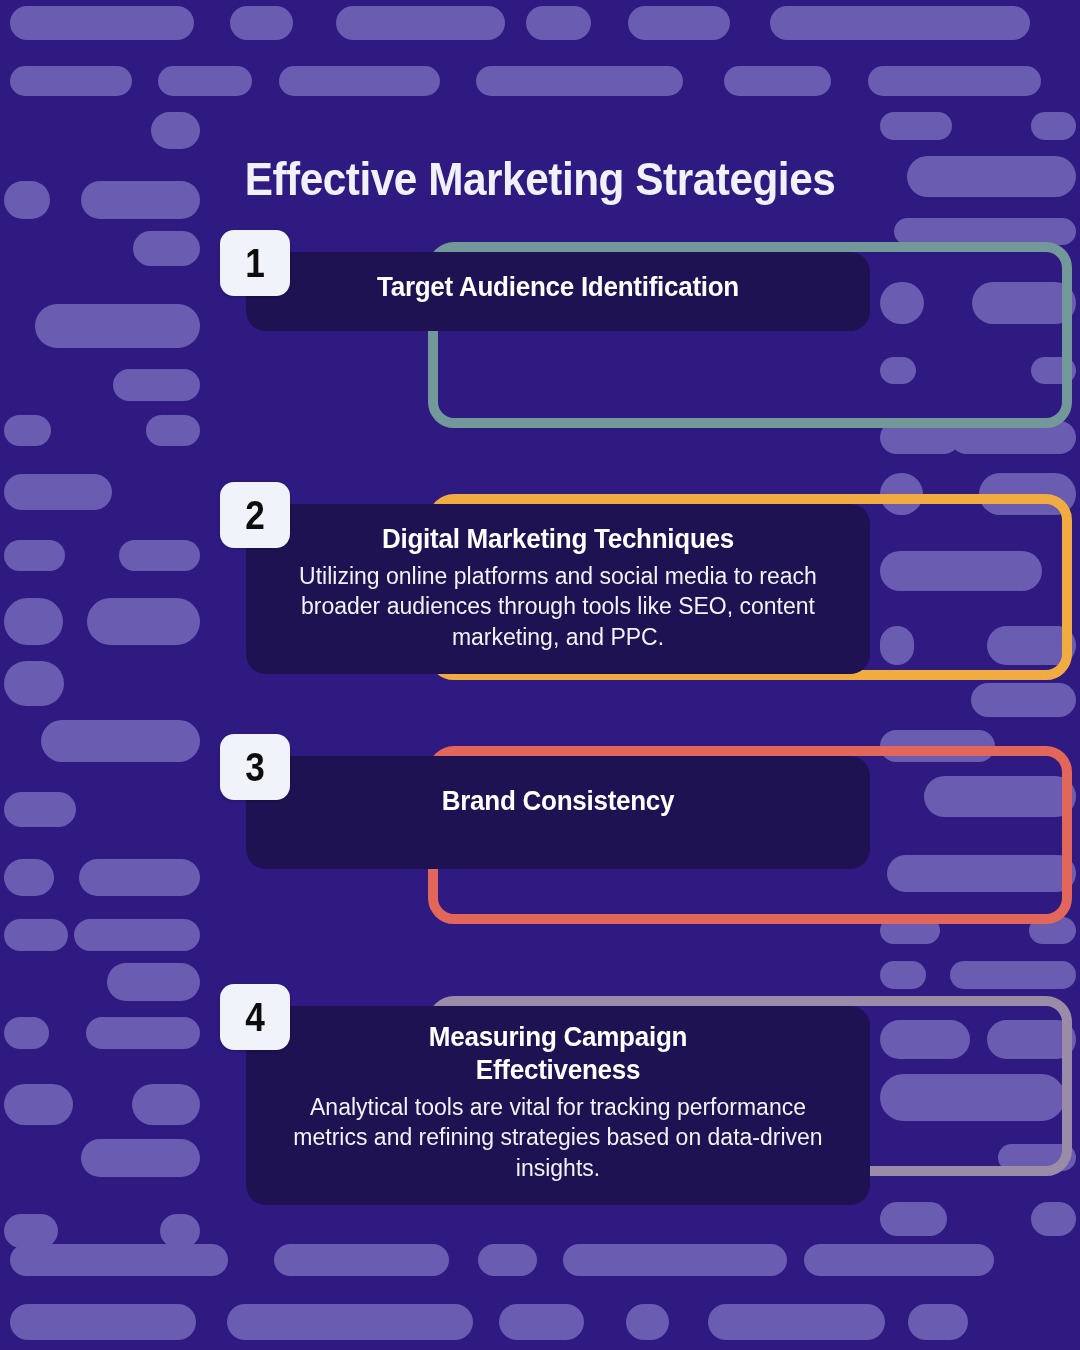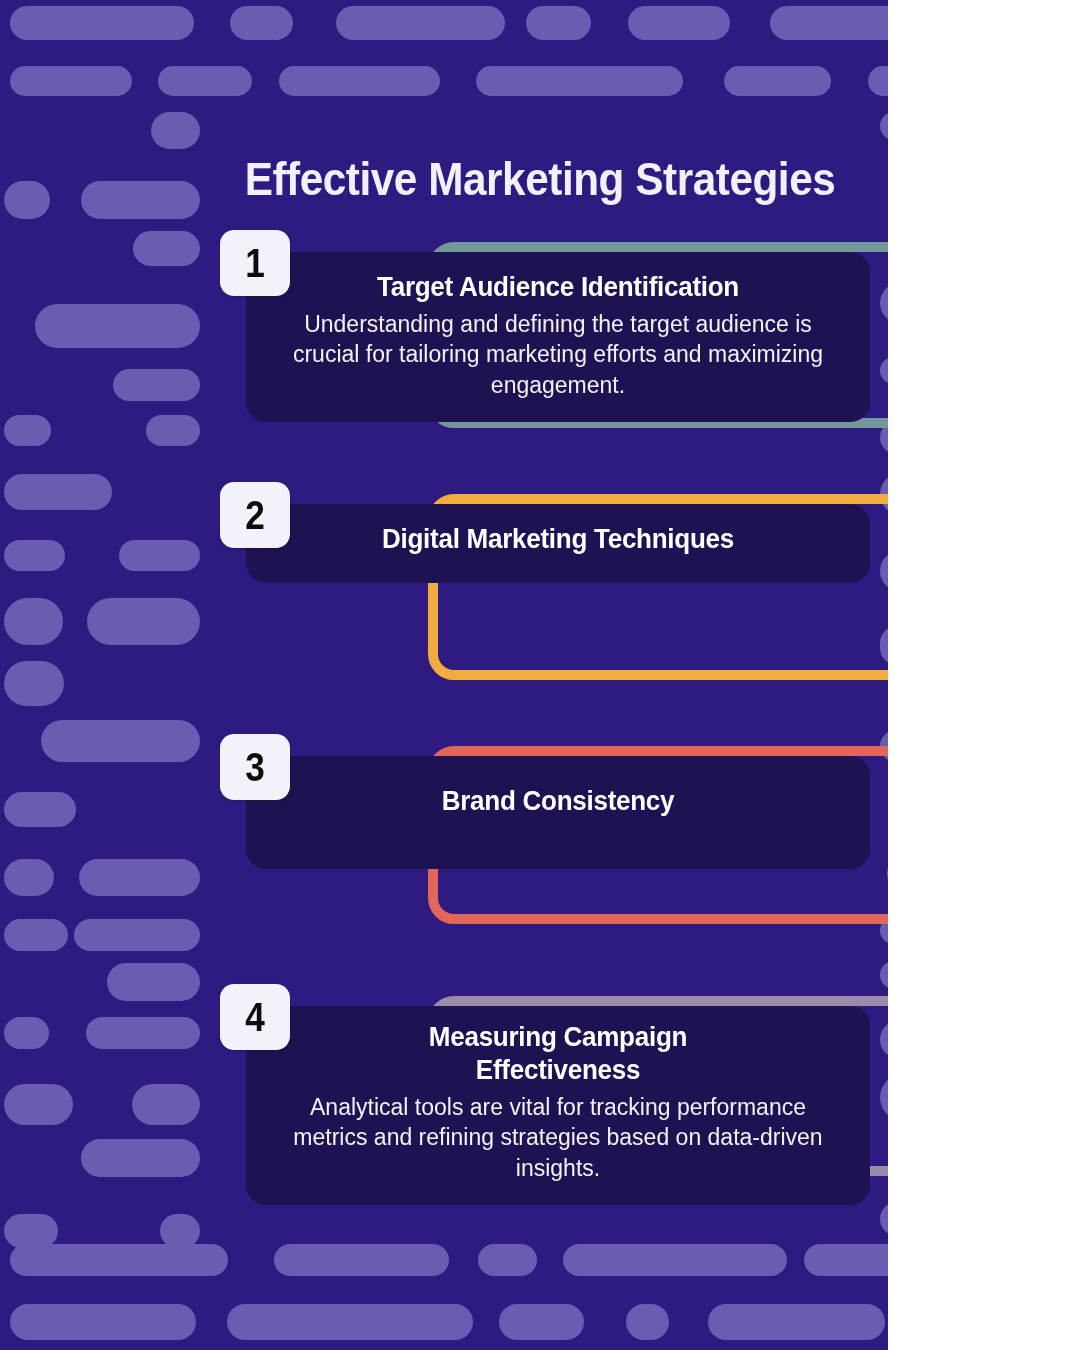--- a/index.html
+++ b/index.html
@@ -5,21 +5,21 @@
   * { margin:0; padding:0; box-sizing:border-box; }
 
   html, body {
     width:1080px; height:1350px;
     overflow:hidden;
     font-family:"Liberation Sans", sans-serif;
   }
 
   #poster {
     position:relative;
-    width:888px; height:1350px;
+    width:1080px; height:1350px;
     background:#2e1a80;
     overflow:hidden;
   }
 
   
   #bg-pattern {
     position:absolute; inset:0;
     z-index:0;
     pointer-events:none;
   }
@@ -211,31 +211,31 @@
 
     <div id="page-title">Effective Marketing Strategies</div>
 
     <div class="card-block" id="card-1" style="top:252px;height:198px;">
       <div class="card-frame wide" style="border-color: rgb(115, 152, 154);"></div>
       <div class="card-body">
         <div class="badge">
           <span class="badge-num">1</span>
         </div>
         <div class="card-title">Target Audience Identification</div>
-        <div class="card-desc">Understanding and defining the target audience is crucial for tailoring marketing efforts and maximizing engagement.</div>
       </div>
     </div>
 
     <div class="card-block" id="card-2" style="top:504px;height:198px;">
       <div class="card-frame wide" style="border-color: rgb(240, 171, 65);"></div>
       <div class="card-body">
         <div class="badge">
           <span class="badge-num">2</span>
         </div>
         <div class="card-title">Digital Marketing Techniques</div>
+        <div class="card-desc">Utilizing online platforms and social media to reach broader audiences through tools like SEO, content marketing, and PPC.</div>
       </div>
     </div>
 
     <div class="card-block" id="card-3" style="top:756px;height:190px;">
       <div class="card-frame wide" style="border-color: rgb(226, 103, 90);"></div>
       <div class="card-body" style="padding-top:28px;padding-bottom:30px;">
         <div class="badge">
           <span class="badge-num">3</span>
         </div>
         <div class="card-title" style="margin-bottom:22px;">Brand Consistency</div>

